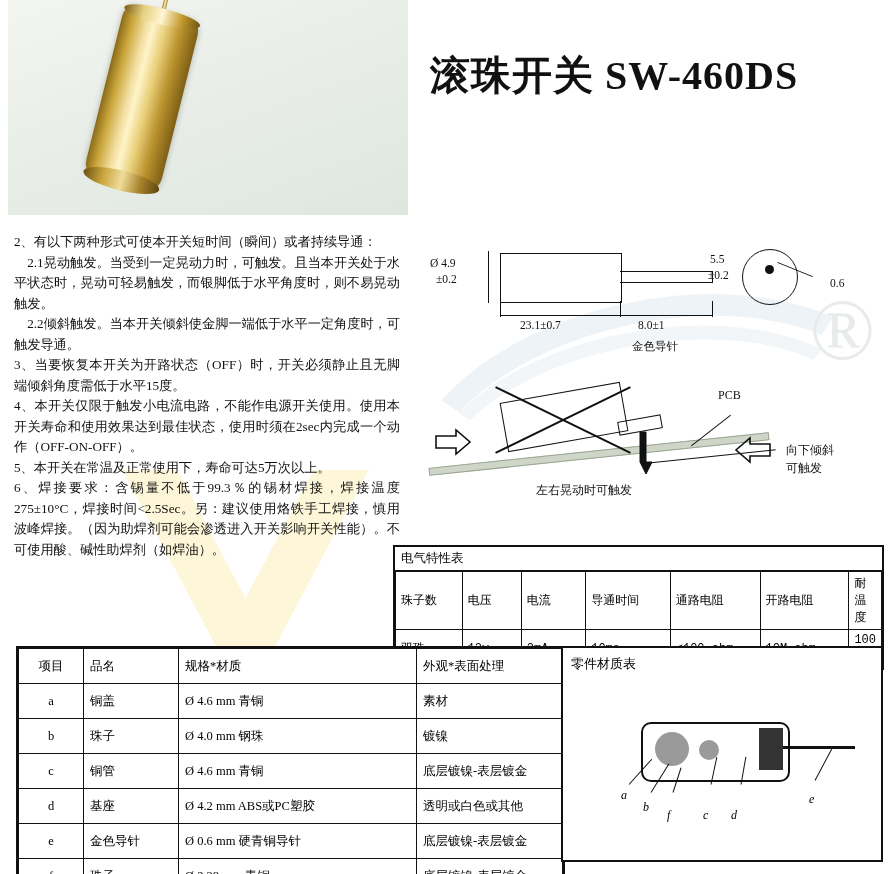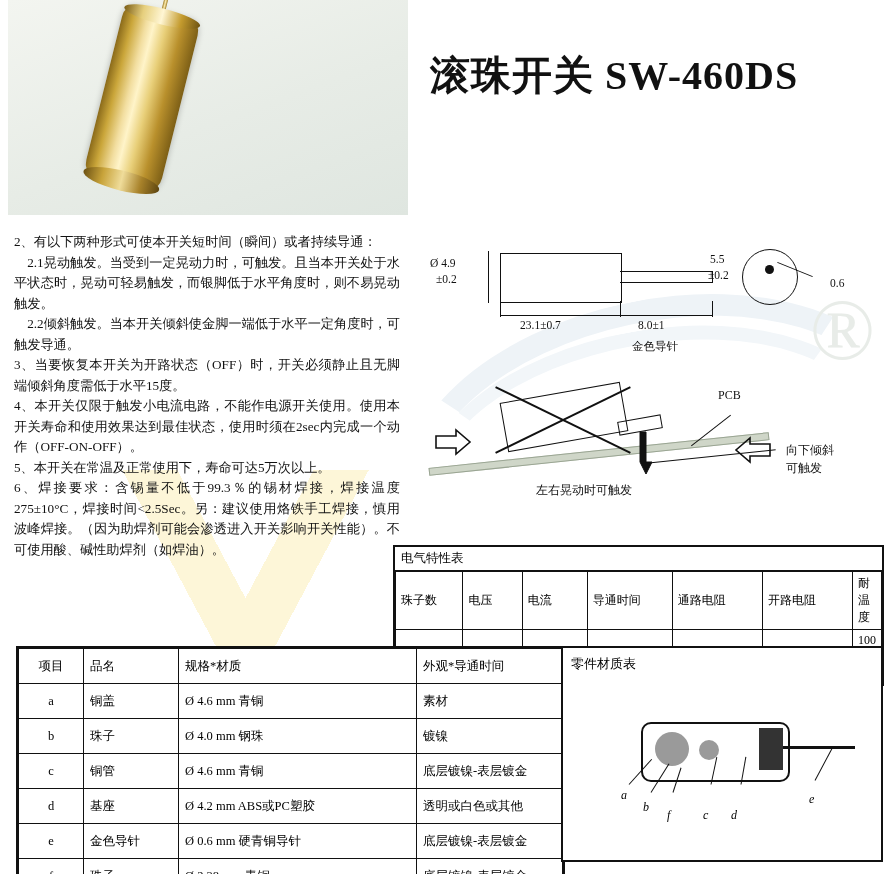--- a/index.html
+++ b/index.html
@@ -133,21 +133,21 @@
   }
   .bigx:before{transform:rotate(26deg);}
   .bigx:after{transform:rotate(-26deg);}
   .cap{
     position:absolute;font-size:12px;color:#111;font-family:"Liberation Serif",serif;
   }
   
   .etable{
     position:absolute;left:393px;top:545px;width:487px;z-index:3;
     border:2px solid #111;background:#fff;
-    font-family:Liberation Serif, serif;
+    font-family:Liberation Mono, monospace;
   }
   .etable .ehdr{
     padding:3px 6px;font-size:12.5px;border-bottom:1px solid #111;
   }
   .etable table{border-collapse:collapse;width:100%;font-size:12px;}
   .etable td{border:1px solid #111;padding:3px 5px;height:18px;}
   .etable tr:first-child td{background:#fff;}
   
   .btable{
     position:absolute;left:16px;top:646px;width:545px;z-index:3;
@@ -284,21 +284,21 @@
     </table>
 </div>
 
 <div class="btable">
   <table>
     <tbody>
         <tr>
       <td class="col-a">项目</td>
       <td class="col-b">品名</td>
       <td class="col-c">规格*材质</td>
-      <td>外观*导通时间</td>
+      <td>外观*表面处理</td>
     </tr>
     <tr>
       <td class="col-a">a</td>
       <td class="col-b">铜盖</td>
       <td class="col-c">Ø 4.6 mm 青铜</td>
       <td>素材</td>
     </tr>
     <tr>
       <td class="col-a">b</td>
       <td class="col-b">珠子</td>

